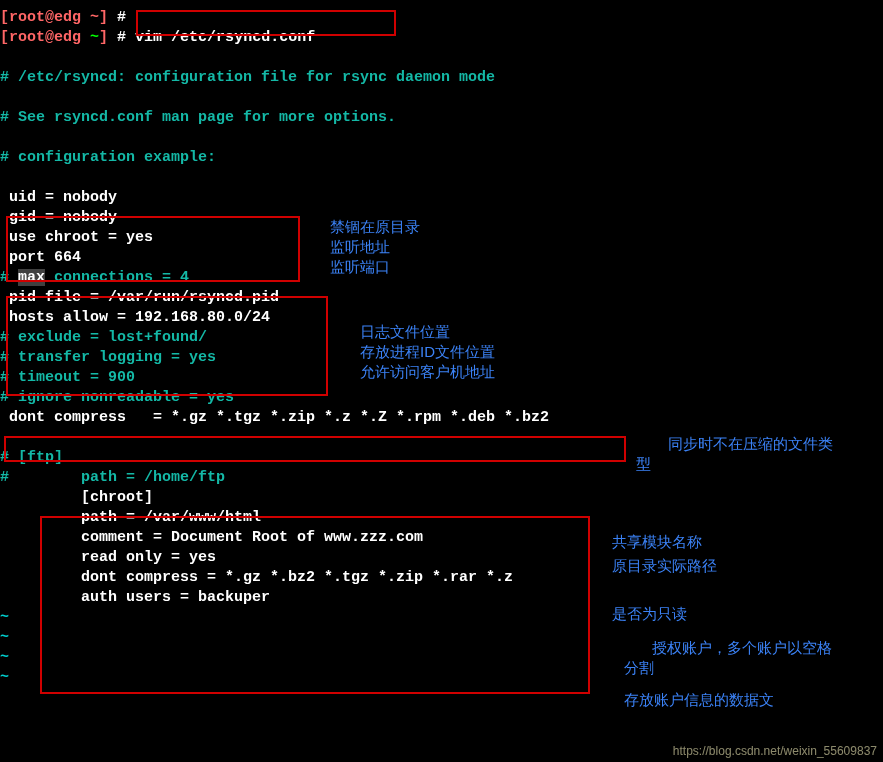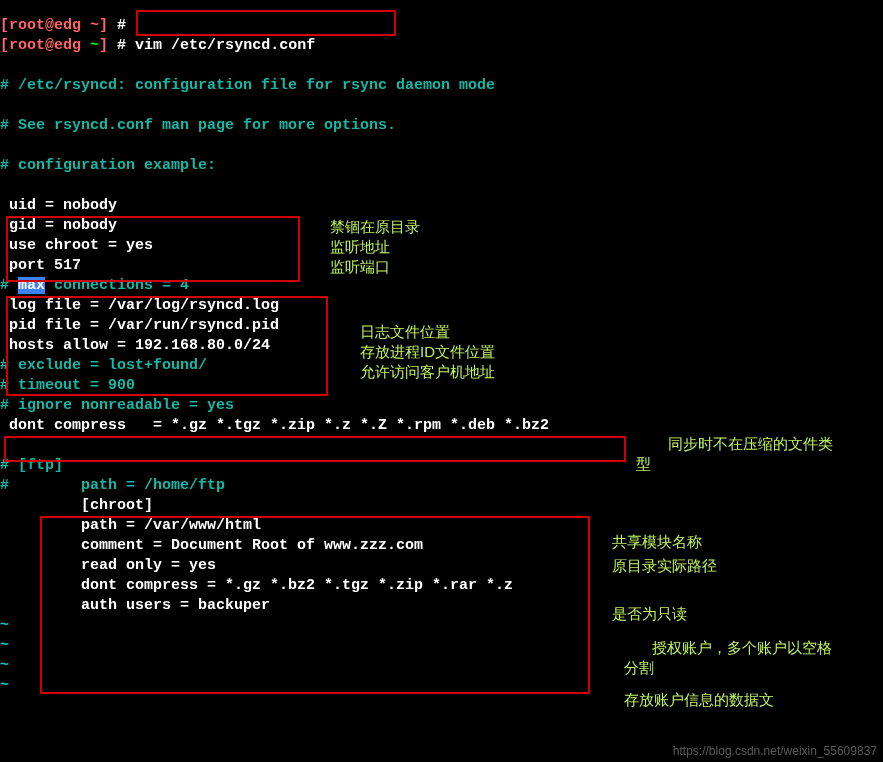--- a/index.html
+++ b/index.html
@@ -17,73 +17,73 @@
   }
   .line {
     white-space: pre;
     line-height: 20px;
     height: 20px;
   }
   .red { color: #ff6666; }
   .green { color: #00ff00; }
   .blue { color: #14b8a6; }
   .white { color: #ffffff; }
-  .yellowbg { background: #3b82f6; color: #fff; }
+  .yellowbg { background: #404040; color: #fff; }
   .tilde { color: #00cccc; }
   .cursor { background: #00ff00; }
 
   .box {
     position: absolute;
     border: 2px solid #d00000;
     box-sizing: border-box;
     pointer-events: none;
   }
   .annot {
     position: absolute;
-    color: #bef264;
+    color: #3b82f6;
     font-family: "Microsoft YaHei", sans-serif;
     font-size: 15px;
     font-weight: normal;
     line-height: 20px;
     white-space: pre;
   }
   .watermark {
     position: absolute;
     right: 6px;
     bottom: 4px;
-    color: #a3a3a3;
+    color: #fef9c3;
     font-family: sans-serif;
     font-size: 12px;
     font-weight: normal;
     opacity: 0.55;
   }
-  .content { padding-top: 16px; }
+  .content { padding-top: 8px; }
 </style>
 </head>
 <body>
 
 <div class="content">
 <div class="line"><span class="red">[</span><span class="red">root@edg ~</span><span class="red">]</span><span class="white"> #</span></div>
 <div class="line"><span class="red">[</span><span class="red">root</span><span class="red">@</span><span class="red">edg</span><span class="green"> ~</span><span class="red">]</span><span class="white"> # </span><span class="white">vim /etc/rsyncd.conf</span></div>
 <div class="line"> </div>
 <div class="line blue"># /etc/rsyncd: configuration file for rsync daemon mode</div>
 <div class="line"> </div>
 <div class="line blue"># See rsyncd.conf man page for more options.</div>
 <div class="line"> </div>
 <div class="line blue"># configuration example:</div>
 <div class="line"> </div>
 <div class="line white"> uid = nobody</div>
 <div class="line white"> gid = nobody</div>
 <div class="line white"> use chroot = yes</div>
-<div class="line white"> port 517</div>
+<div class="line white"> port 664</div>
 <div class="line"><span class="blue"># </span><span class="yellowbg">max</span><span class="blue"> connections = 4</span></div>
-<div class="line white"> log file = /var/log/rsyncd.log</div>
 <div class="line white"> pid file = /var/run/rsyncd.pid</div>
 <div class="line white"> hosts allow = 192.168.80.0/24</div>
 <div class="line blue"># exclude = lost+found/</div>
+<div class="line blue"># transfer logging = yes</div>
 <div class="line blue"># timeout = 900</div>
 <div class="line blue"># ignore nonreadable = yes</div>
 <div class="line white"> dont compress   = *.gz *.tgz *.zip *.z *.Z *.rpm *.deb *.bz2</div>
 <div class="line"> </div>
 <div class="line blue"># [ftp]</div>
 <div class="line blue">#        path = /home/ftp</div>
 <div class="line white">         [chroot]</div>
 <div class="line white">         path = /var/www/html</div>
 <div class="line white">         comment = Document Root of www.zzz.com</div>
 <div class="line white">         read only = yes</div>

